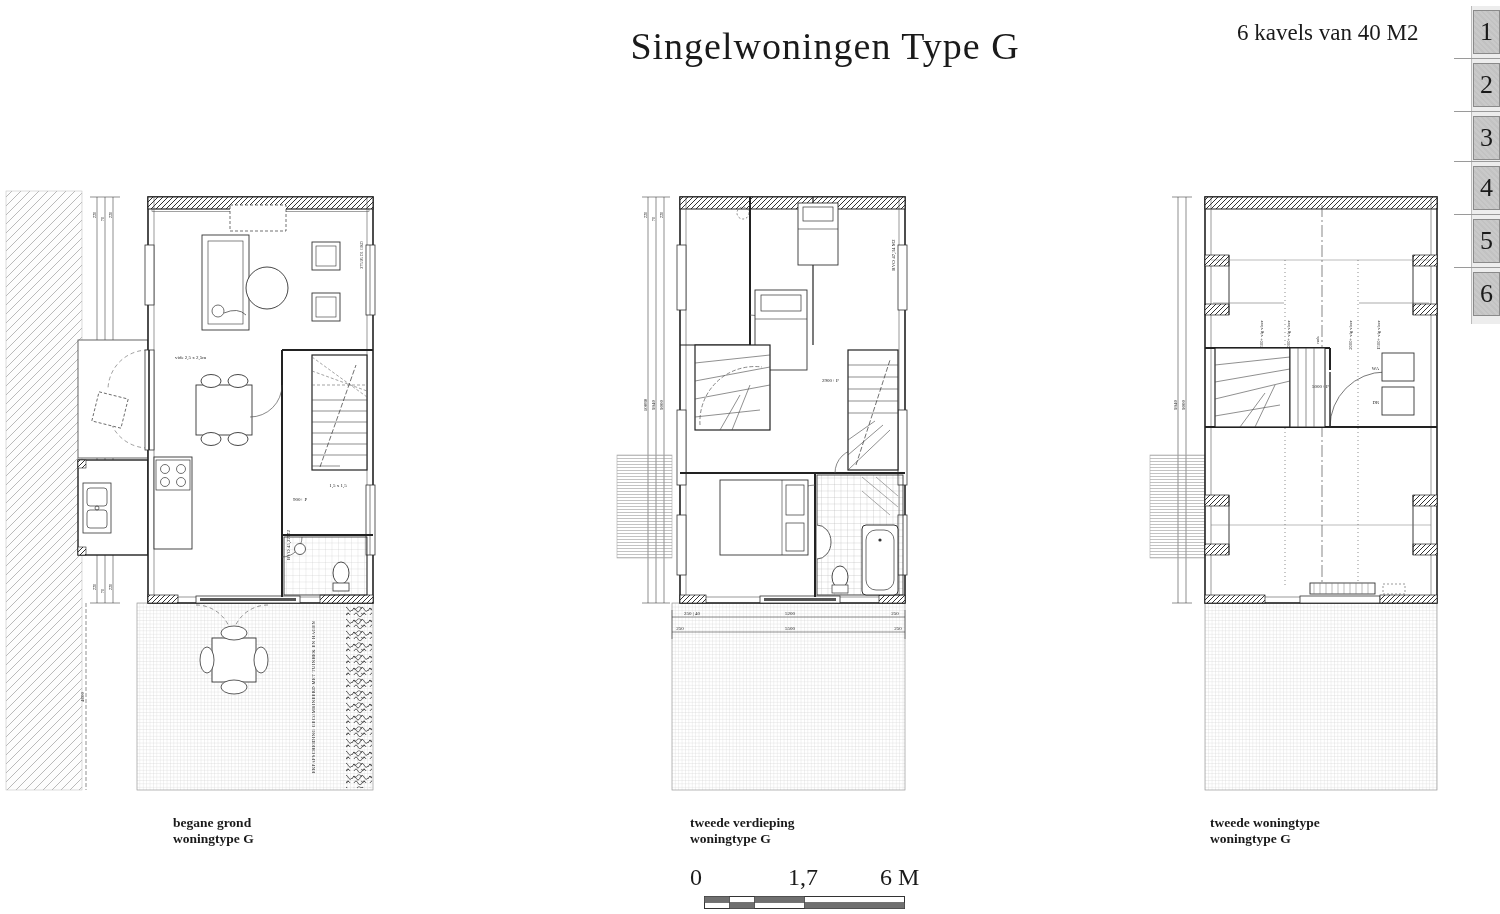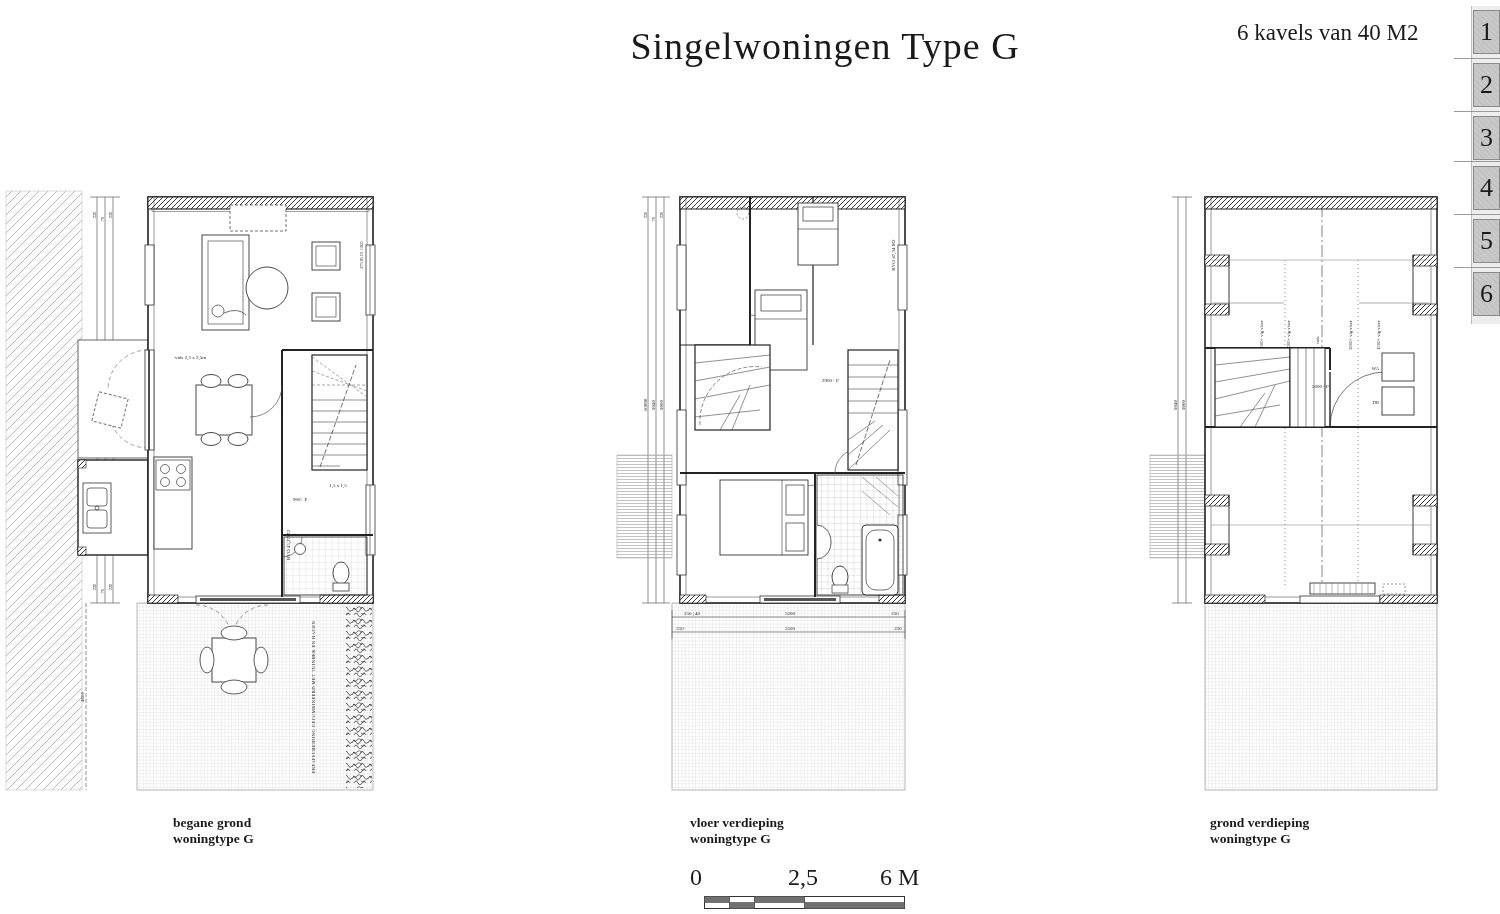--- a/index.html
+++ b/index.html
@@ -456,30 +456,30 @@
     </g>
 
     <text x="182" y="203" font-size="5">5000+ P</text>
   </svg>
 
   <div class="caption" style="left:173px;top:815px">
     <div>begane grond</div>
     <div>woningtype G</div>
   </div>
   <div class="caption" style="left:690px;top:815px">
-    <div>vloer verdieping</div>
+    <div>tweede verdieping</div>
     <div>woningtype G</div>
   </div>
   <div class="caption" style="left:1210px;top:815px">
-    <div>grond verdieping</div>
+    <div>tweede woningtype</div>
     <div>woningtype G</div>
   </div>
 
   <div class="scale-label" style="left:690px;top:864px">0</div>
-  <div class="scale-label" style="left:788px;top:864px">2,5</div>
+  <div class="scale-label" style="left:788px;top:864px">1,7</div>
   <div class="scale-label" style="left:880px;top:864px">6 M</div>
   <svg style="position:absolute;left:704px;top:896px" width="203" height="15" viewBox="0 0 203 15">
     <rect x="0.5" y="0.5" width="200" height="12" fill="#fff" stroke="#333" stroke-width="1"></rect>
     <rect x="0.5" y="0.5" width="25" height="6" fill="#707070"></rect>
     <rect x="50.5" y="0.5" width="50" height="6" fill="#707070"></rect>
     <rect x="25.5" y="6.5" width="25" height="6" fill="#707070"></rect>
     <rect x="100.5" y="6.5" width="100" height="6" fill="#707070"></rect>
     <line x1="25.5" y1="0.5" x2="25.5" y2="12.5" stroke="#333" stroke-width="0.7"></line>
     <line x1="50.5" y1="0.5" x2="50.5" y2="12.5" stroke="#333" stroke-width="0.7"></line>
     <line x1="100.5" y1="0.5" x2="100.5" y2="12.5" stroke="#333" stroke-width="0.7"></line>

